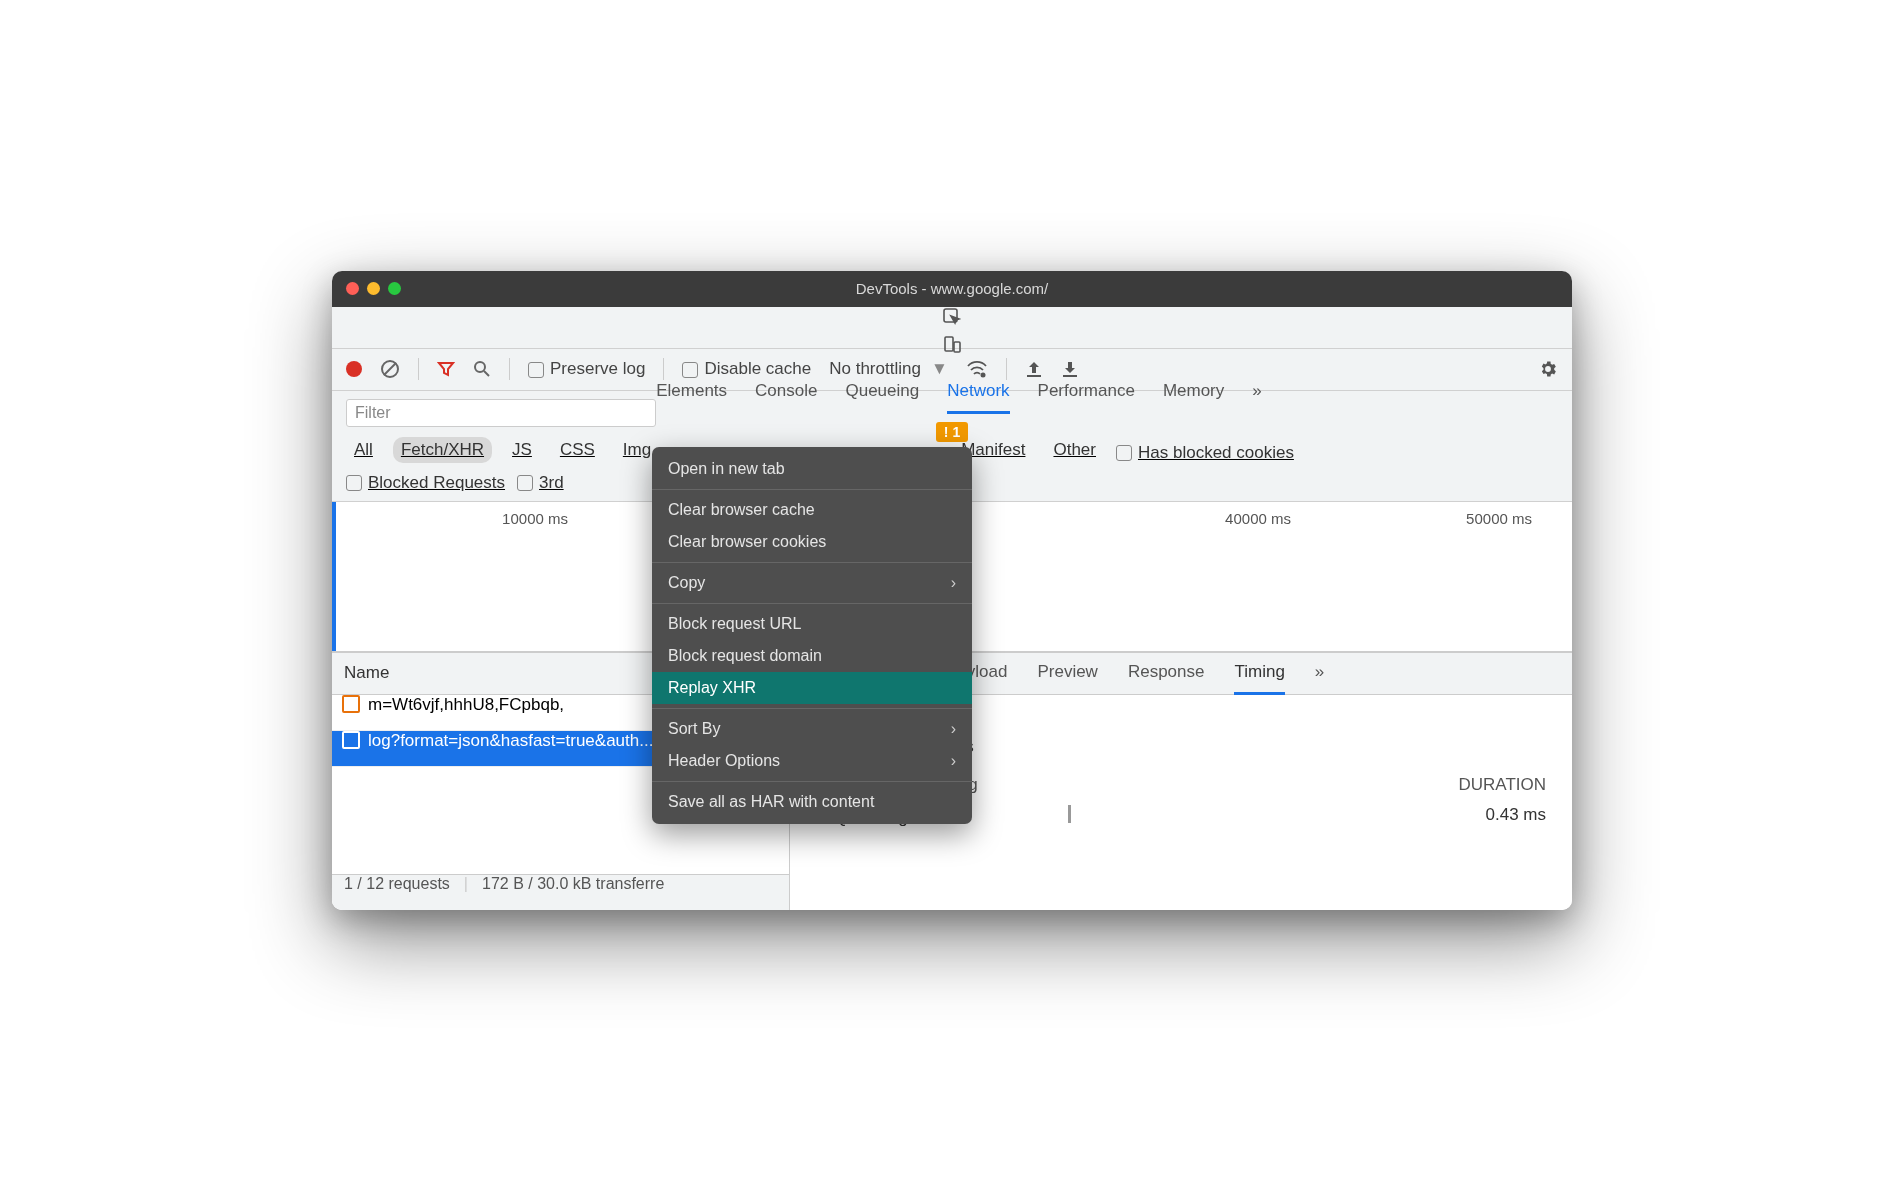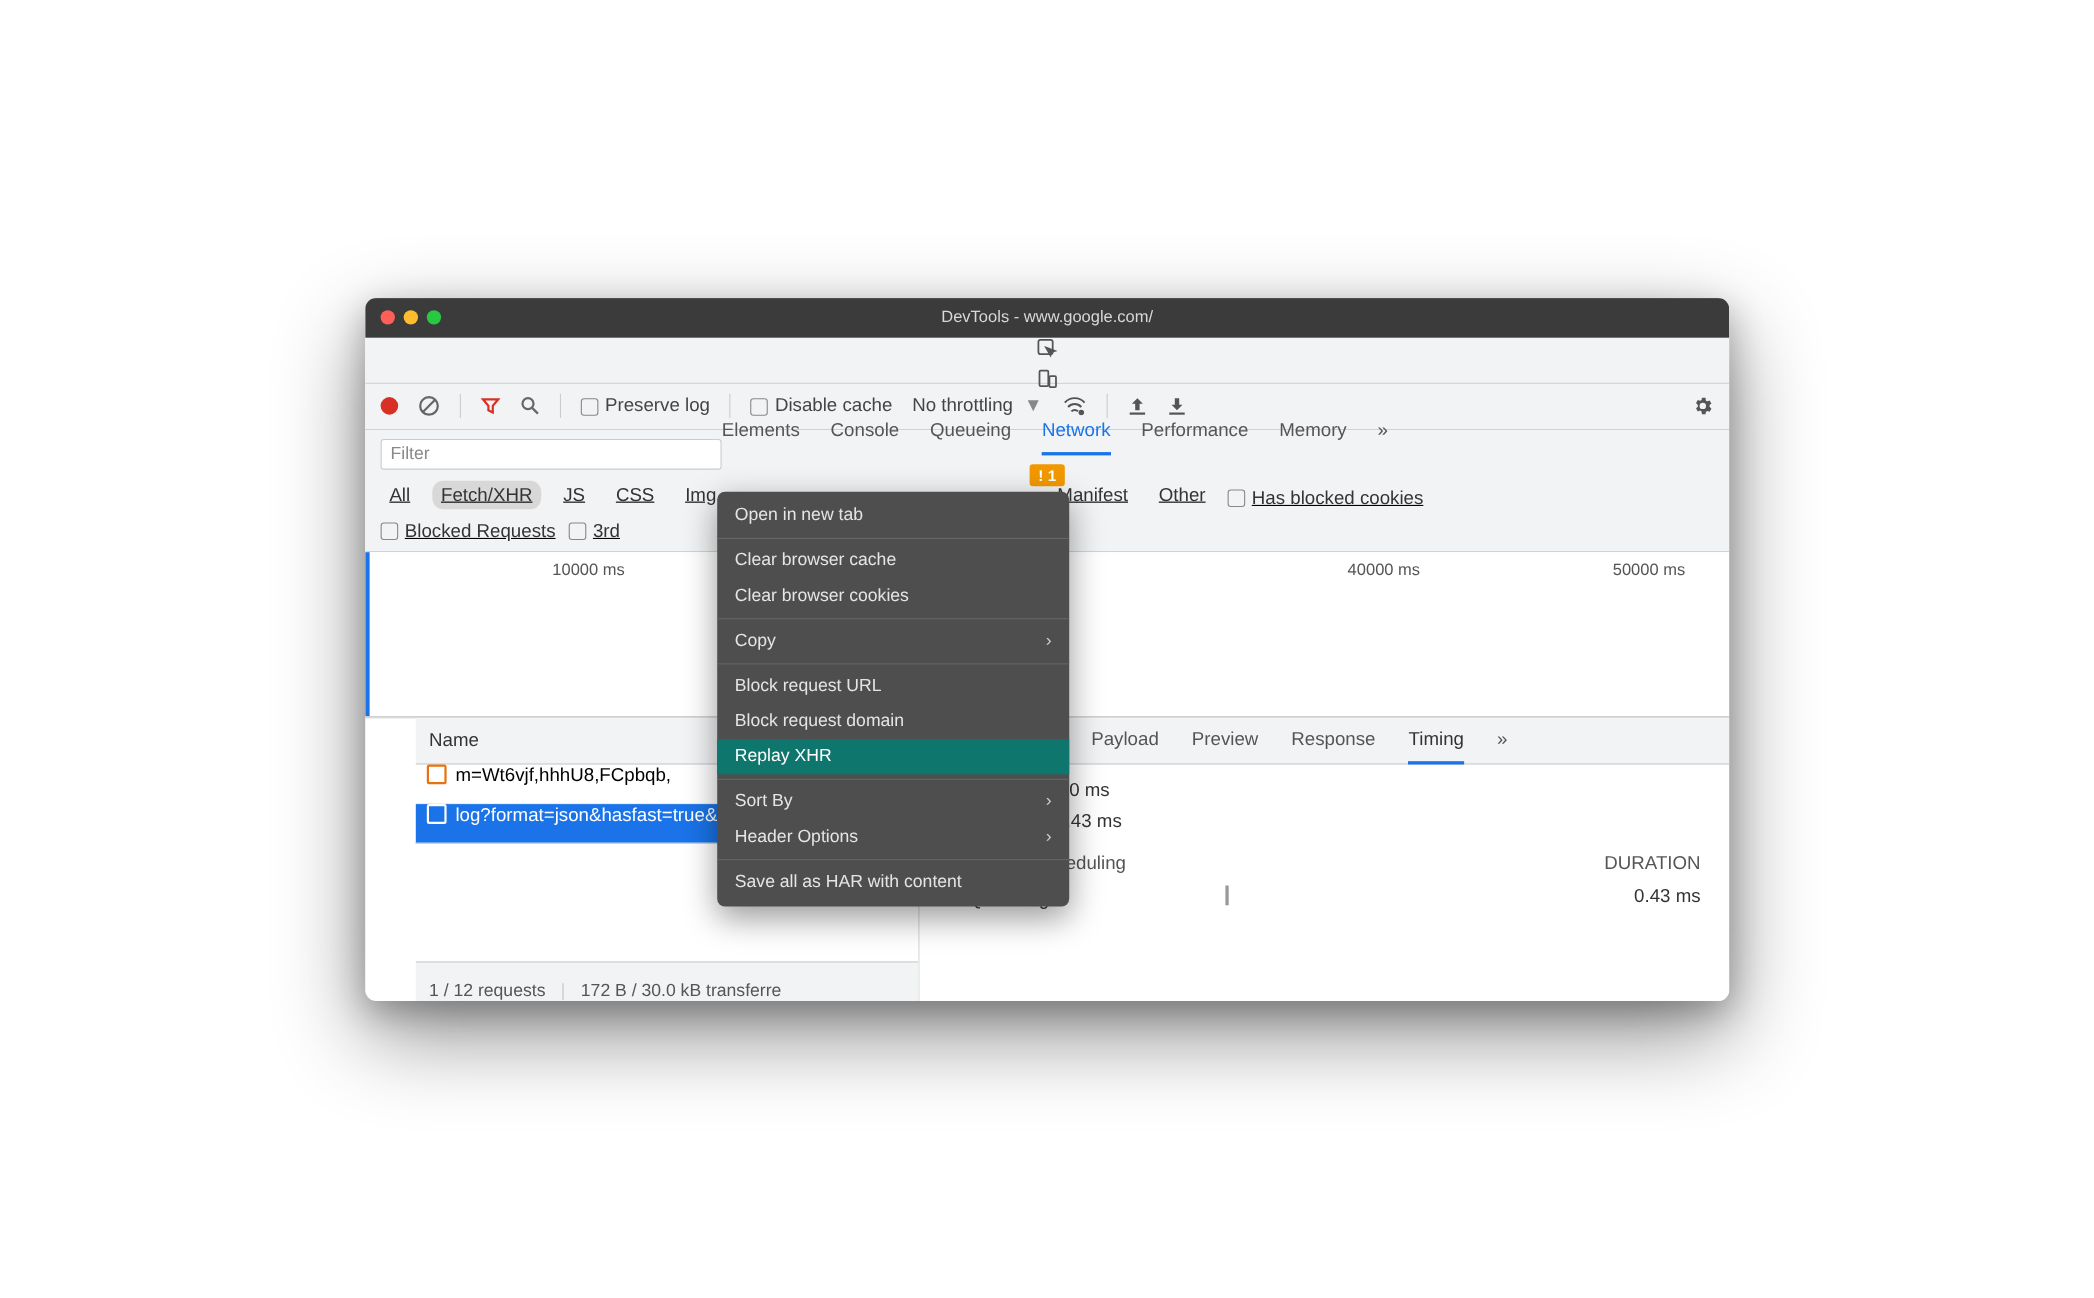--- a/index.html
+++ b/index.html
@@ -100,21 +100,20 @@
   display: flex;
 }
 .timeline .marks { display: flex; padding-top: 8px; color: #555; font-size: 15px; width: 100%; padding-left: 31px; }
 .timeline .mark { flex: 1; text-align: right; padding-right: 40px; }
 .timeline .leftedge { width: 4px; background: #1a73e8; }
 
 .split {
   display: flex;
   height: 258px;
   border-top: 1px solid #ccc;
-  padding-left: 46px;
 }
 .leftpanel {
   width: 458px;
   border-right: 1px solid #ccc;
   display: flex;
   flex-direction: column;
   background: #fff;
 }
 .namehdr {
   height: 42px;
@@ -136,21 +135,21 @@
 }
 .reqrow .ricon { width: 18px; height: 18px; border: 2px solid #e8710a; border-radius: 2px; }
 .reqrow.sel { background: #1a73e8; color: #fff; }
 .reqrow.sel .ricon { border-color: #fff; }
 .reqspace { flex: 1; }
 .statusbar {
   height: 36px;
   background: #f1f3f4;
   border-top: 1px solid #ccc;
   display: flex;
-  align-items: flex-end;
+  align-items: flex-start;
   padding: 0 12px;
   gap: 14px;
   color: #555;
   font-size: 16px;
 }
 .statusbar .ssep { color: #ccc; }
 
 .rightpanel { flex: 1; display: flex; flex-direction: column; background: #fff; }
 .reqtabs {
   height: 42px;

